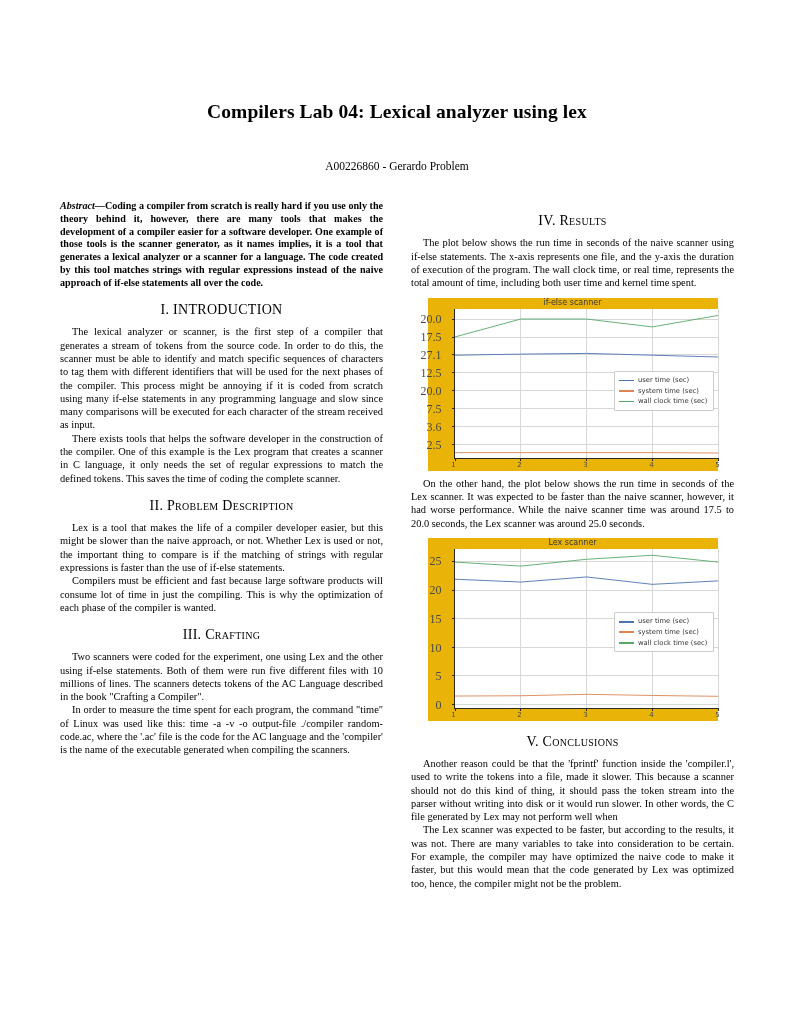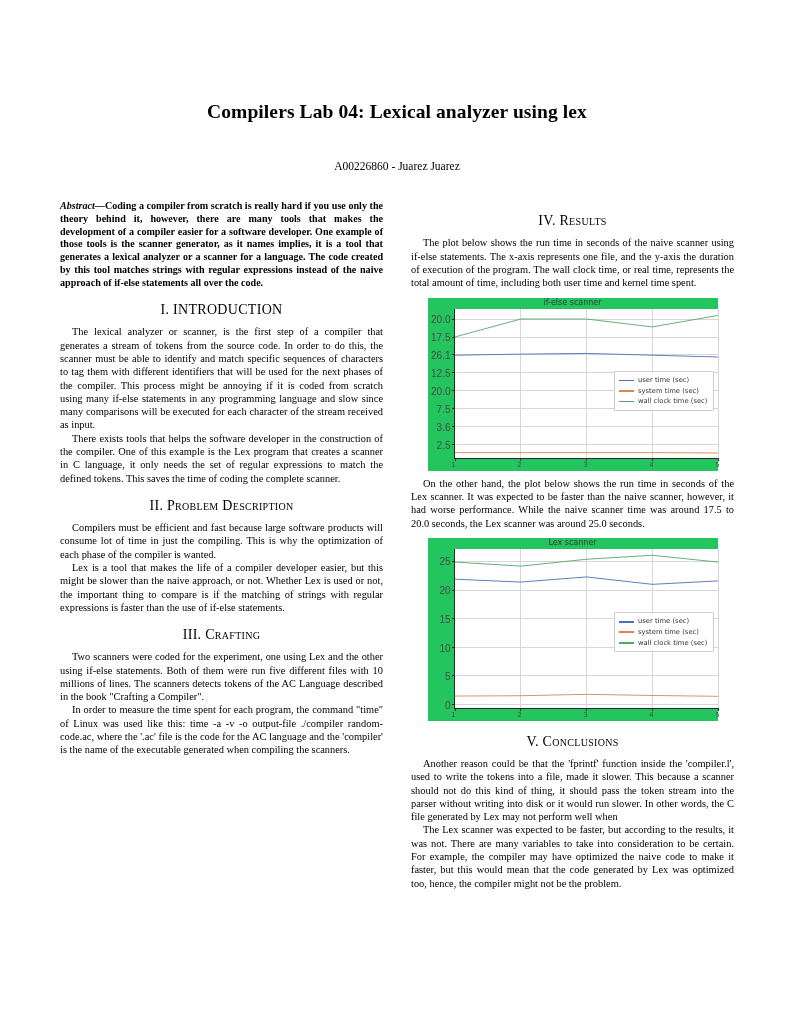--- a/index.html
+++ b/index.html
@@ -64,41 +64,41 @@
     letter-spacing: 0.3px;
   }
   h2.section.caps { font-variant: normal; }
 
   
   .figure { margin: 8px 0 6px 0; }
   .chart {
     position: relative;
     width: 290px;
     margin: 0 auto;
-    background: #22c55e;
+    background: #eab308;
   }
   .chart-title {
     text-align: center;
     font-family: "DejaVu Sans", "Liberation Sans", sans-serif;
     font-size: 8px;
     color: #3a3a3a;
     margin-bottom: 2px;
   }
   .plot-wrap { position: relative; display: flex; }
   .ylabels {
     position: relative;
     width: 26px;
     flex: 0 0 26px;
   }
   .ylabels span {
     position: absolute;
-    right: 3px;
+    right: 12px;
     transform: translateY(-50%);
-    font-family: Liberation Sans, sans-serif;
-    font-size: 10px;
+    font-family: Liberation Serif, serif;
+    font-size: 12px;
     color: #4a4a4a;
     white-space: nowrap;
   }
   .plot {
     position: relative;
     flex: 1 1 auto;
     border-left: 1.1px solid #2a2a2a;
     border-bottom: 1.1px solid #2a2a2a;
     background: #ffffff;
   }
@@ -146,38 +146,38 @@
   .legend .row { display: flex; align-items: center; gap: 4px; white-space: nowrap; }
   .legend .swatch { display:inline-block; width: 15px; height: 1.8px; flex: 0 0 15px; }
 </style>
 </head>
 <body>
 
 <div class="page">
 
   <div class="title-block">
     <h1 class="paper-title">Compilers Lab 04: Lexical analyzer using lex</h1>
-    <div class="authors">A00226860 - Juarez Juarez</div>
+    <div class="authors">A00226860 - Gerardo Problem</div>
   </div>
 
   <div class="columns">
 
     <div class="col">
 
       <div class="abstract">
         <p class="noindent"><span class="lead">Abstract—</span><span>Coding a compiler from scratch is really hard if you use only the theory behind it, however, there are many tools that makes the development of a compiler easier for a software developer. One example of those tools is the scanner generator, as it names implies, it is a tool that generates a lexical analyzer or a scanner for a language. The code created by this tool matches strings with regular expressions instead of the naive approach of if-else statements all over the code.</span></p>
       </div>
 
       <h2 class="section caps">I.  INTRODUCTION</h2>
       <p>The lexical analyzer or scanner, is the first step of a compiler that generates a stream of tokens from the source code. In order to do this, the scanner must be able to identify and match specific sequences of characters to tag them with different identifiers that will be used for the next phases of the compiler. This process might be annoying if it is coded from scratch using many if-else statements in any programming language and slow since many comparisons will be executed for each character of the stream received as input.</p>
       <p>There exists tools that helps the software developer in the construction of the compiler. One of this example is the Lex program that creates a scanner in C language, it only needs the set of regular expressions to match the defined tokens. This saves the time of coding the complete scanner.</p>
 
       <h2 class="section">II.  Problem Description</h2>
+      <p>Lex is a tool that makes the life of a compiler developer easier, but this might be slower than the naive approach, or not. Whether Lex is used or not, the important thing to compare is if the matching of strings with regular expressions is faster than the use of if-else statements.</p>
       <p>Compilers must be efficient and fast because large software products will consume lot of time in just the compiling. This is why the optimization of each phase of the compiler is wanted.</p>
-      <p>Lex is a tool that makes the life of a compiler developer easier, but this might be slower than the naive approach, or not. Whether Lex is used or not, the important thing to compare is if the matching of strings with regular expressions is faster than the use of if-else statements.</p>
 
       <h2 class="section">III.  Crafting</h2>
       <p>Two scanners were coded for the experiment, one using Lex and the other using if-else statements. Both of them were run five different files with 10 millions of lines. The scanners detects tokens of the AC Language described in the book "Crafting a Compiler".</p>
       <p>In order to measure the time spent for each program, the command "time" of Linux was used like this: time -a -v -o output-file ./compiler random-code.ac, where the '.ac' file is the code for the AC language and the 'compiler' is the name of the executable generated when compiling the scanners.</p>
 
     </div>
 
     <div class="col">
 
       <h2 class="section">IV.  Results</h2>
@@ -186,21 +186,21 @@
       <div class="figure">
         <div class="chart" id="chart-0">
           <div class="chart-title">if-else scanner</div>
           <div class="plot-wrap">
             <div class="ylabels" style="height: 150px;">
                 <span style="top: 90.8654%;">2.5</span>
                 <span style="top: 78.8462%;">3.6</span>
                 <span style="top: 66.8269%;">7.5</span>
                 <span style="top: 54.8077%;">20.0</span>
                 <span style="top: 42.7885%;">12.5</span>
-                <span style="top: 30.7692%;">26.1</span>
+                <span style="top: 30.7692%;">27.1</span>
                 <span style="top: 18.75%;">17.5</span>
                 <span style="top: 6.73077%;">20.0</span>
               </div>
             <div class="plot" style="height: 150px;">
                 <div class="gridline-h" style="top: 90.8654%;"></div>
                 <div class="tick-h" style="top: 90.8654%;"></div>
                 <div class="gridline-h" style="top: 78.8462%;"></div>
                 <div class="tick-h" style="top: 78.8462%;"></div>
                 <div class="gridline-h" style="top: 66.8269%;"></div>
                 <div class="tick-h" style="top: 66.8269%;"></div>

